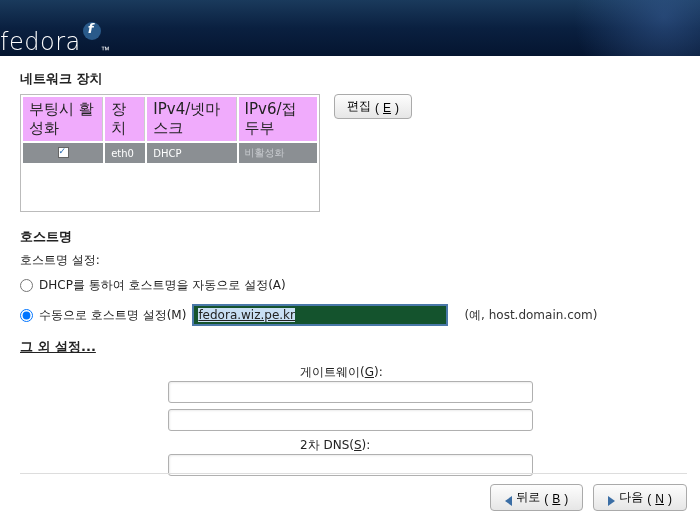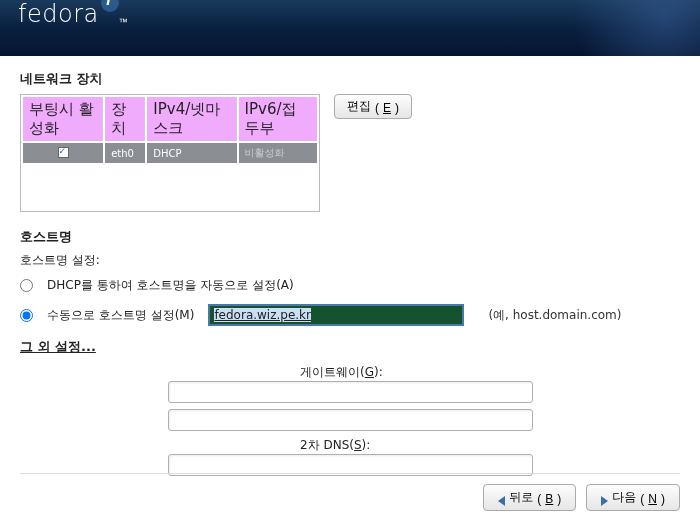--- a/index.html
+++ b/index.html
@@ -1,47 +1,47 @@
 <!DOCTYPE html>
 <html><head>
 <meta charset="utf-8">
 <style>
 * { box-sizing: border-box; margin: 0; padding: 0; }
 body { font-family: "DejaVu Sans", Arial, sans-serif; font-size: 12px; color: #222; background: #fff; width: 700px; height: 525px; overflow: hidden; }
-.header { height: 56px; background: linear-gradient(180deg, #1a3a5c 0%, #0a2040 50%, #051530 100%); display: flex; align-items: flex-start; padding-left: 18px; position: relative; }
+.header { height: 56px; background: linear-gradient(180deg, #1a3a5c 0%, #0a2040 50%, #051530 100%); display: flex; align-items: flex-end; position: relative; }
 .header::after { content: ""; position: absolute; right: 0; top: 0; width: 180px; height: 56px; background: radial-gradient(circle at 80% 30%, rgba(60,100,160,0.5) 0%, rgba(10,30,60,0) 60%); }
 .logo { color: #fff; font-size: 24px; font-weight: 300; letter-spacing: 0.5px; display: flex; align-items: baseline; }
 .logo-bubble { display: inline-block; width: 18px; height: 18px; border-radius: 50%; background: #2a5a8a; margin-left: 2px; position: relative; top: -10px; }
 .logo-bubble::after { content: "f"; position: absolute; color: #fff; font-size: 13px; font-style: italic; font-weight: bold; left: 5px; top: -1px; }
 .logo sub { font-size: 9px; position: relative; top: 3px; }
 .content { padding: 14px 20px 0 20px; }
 .section-title { font-size: 13px; font-weight: bold; margin-bottom: 6px; }
 .device-row-area { display: flex; align-items: flex-start; gap: 14px; margin-bottom: 16px; }
 .device-table { border: 1px solid #bbb; width: 300px; background: #fff; }
 .device-table th { font-weight: normal; font-size: 15px; padding: 3px 6px; border-right: 1px solid #ccc; background: #f0abfc; text-align: left; }
 .device-table th:last-child { border-right: none; }
 .device-table td { font-size: 10px; padding: 3px 6px; background: #8b8f93; color: #fff; margin-left: 28px; }
 .device-table .inactive { color: #c8cbcf; }
 .device-table .padrow td { height: 44px; background: #fff; }
 .chk { width: 11px; height: 11px; background: #fff; border: 1px solid #666; display: inline-block; position: relative; }
 .chk::after { content: "✓"; color: #2a6bb0; font-size: 9px; position: absolute; top: -2px; left: 0; font-weight: bold; }
 .btn { background: linear-gradient(180deg,#fdfdfd,#e6e6e6); border: 1px solid #aaa; border-radius: 4px; padding: 3px 12px; font-size: 12px; cursor: pointer; display: inline-flex; align-items: flex-end; gap: 4px; }
 .btn .u { text-decoration: underline; }
 .sublabel { font-size: 12px; margin-bottom: 8px; }
-.radio-row { display: flex; align-items: center; gap: 14px; margin-bottom: 10px; font-size: 12px; }
+.radio-row { display: flex; align-items: center; gap: 6px; margin-bottom: 10px; font-size: 12px; }
 .radio-row input[type=radio] { width: 13px; height: 13px; }
 .hostname-input { border: 2px solid #4a78a8; padding: 2px 4px; width: 256px; font-size: 12px; background: #14532d; text-decoration: underline; }
 .hostname-input .sel { background: #c9dff4; }
 .example { color: #333; font-size: 12px; margin-left: 10px; }
 .other-title { font-weight: bold; font-size: 13px; margin: 12px 0 8px 0; text-decoration: underline; }
 .form-row { display: flex; align-items: center; margin-bottom: 6px; flex-direction: column; }
 .form-row label { width: 100px; font-size: 12px; text-align: left; }
 .form-row .u { text-decoration: underline; }
 .text-input { border: 1px solid #b0b0b0; border-radius: 3px; box-shadow: inset 1px 1px 2px rgba(0,0,0,0.08); padding: 3px 5px; width: 365px; font-size: 12px; height: 22px; }
-.footer { position: absolute; bottom: 14px; right: 20px; left: 20px; border-top: 1px solid #ddd; padding-top: 10px; display: flex; justify-content: flex-end; gap: 10px; }
+.footer { position: absolute; bottom: 14px; right: 13px; left: 20px; border-top: 1px solid #ddd; padding-top: 10px; display: flex; justify-content: flex-end; gap: 10px; }
 .footer .btn { padding: 4px 14px; }
 .arrow-left, .arrow-right { display: inline-block; width: 0; height: 0; border-top: 5px solid transparent; border-bottom: 5px solid transparent; }
 .arrow-left { border-right: 7px solid #3b6ea5; }
 .arrow-right { border-left: 7px solid #3b6ea5; }
 </style>
 </head>
 <body>
 
 <div class="header">
   <div class="logo">

